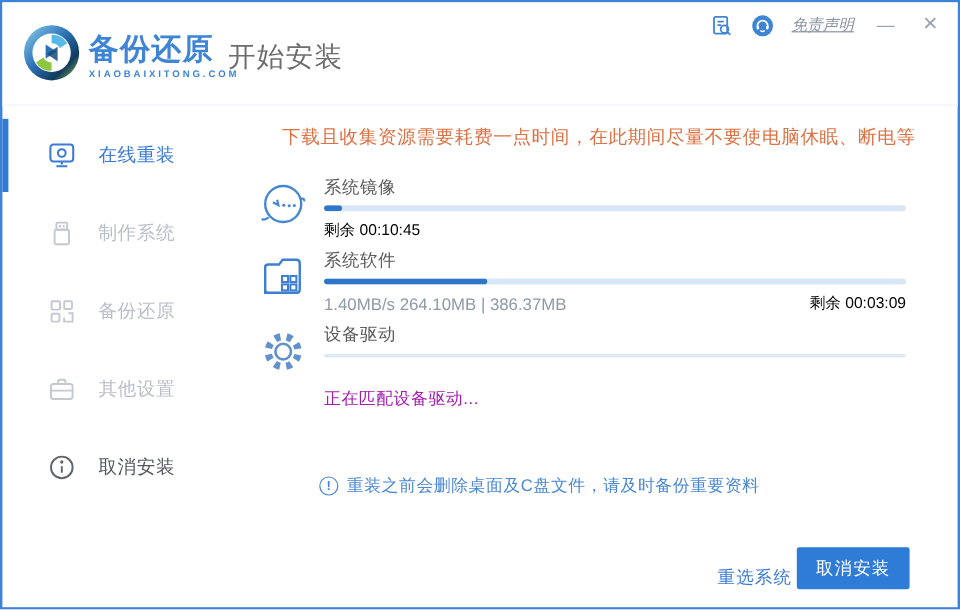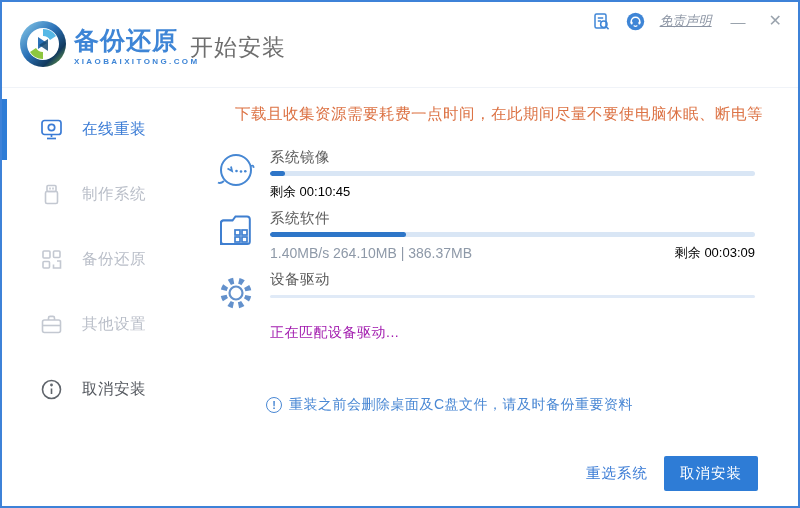--- a/index.html
+++ b/index.html
@@ -44,21 +44,21 @@
   .bar.thin { height:3px; margin-top:6px; background:#e0eaf7; }
   .task-stats { display:flex; justify-content:space-between; margin-top:6px; height:20px; line-height:20px; }
   .stats-left { font-size:14px; color:var(--text_gray); }
   .stats-right { font-size:13px; color:#000000; }
   .task-status { font-size:14px; color:#a21caf; margin-top:24px; height:20px; line-height:20px; letter-spacing:0.5px; }
 
   .notice { position:absolute; top:306px; left:64px; display:flex; align-items:center; gap:7px; }
   .notice-text { font-size:14px; color:var(--notice_blue); letter-spacing:0.5px; }
   .notice-icon { width:16px; height:16px; border:1.5px solid var(--notice_blue); border-radius:50%; color:var(--notice_blue); font-size:11px; font-weight:bold; display:flex; align-items:center; justify-content:center; flex:0 0 auto; }
 
-  .footer-actions { position:absolute; right:38px; bottom:13px; display:flex; align-items:center; gap:16px; }
+  .footer-actions { position:absolute; right:38px; bottom:13px; display:flex; align-items:flex-end; gap:4px; }
   .btn-text { font-size:14.5px; color:var(--accent2); cursor:pointer; letter-spacing:1px; }
   .btn-primary { width:94px; height:35px; background:var(--accent_dark); color:#fff; font-size:14.5px; letter-spacing:1px; display:flex; align-items:center; justify-content:center; border:none; border-radius:2px; cursor:pointer; font-family:Liberation Serif, serif; }
 </style>
 </head>
 <body>
 
 <div class="window">
 
   <div class="header">
     <svg class="logo" viewBox="0 0 50 50">

